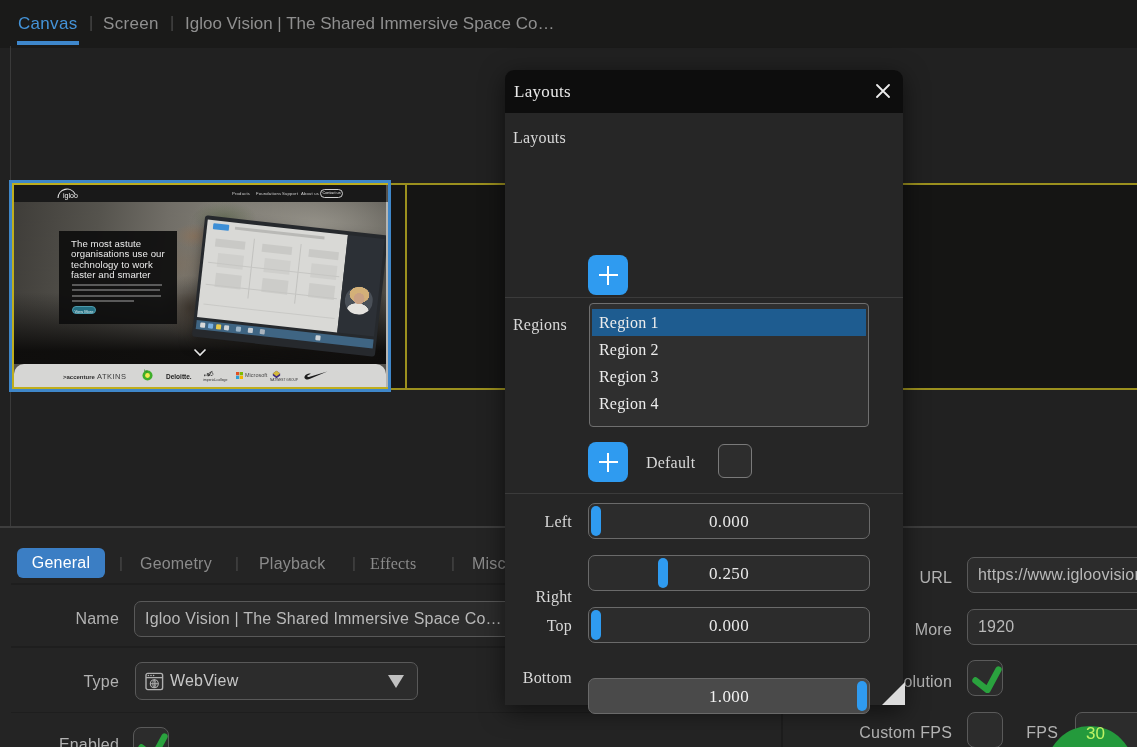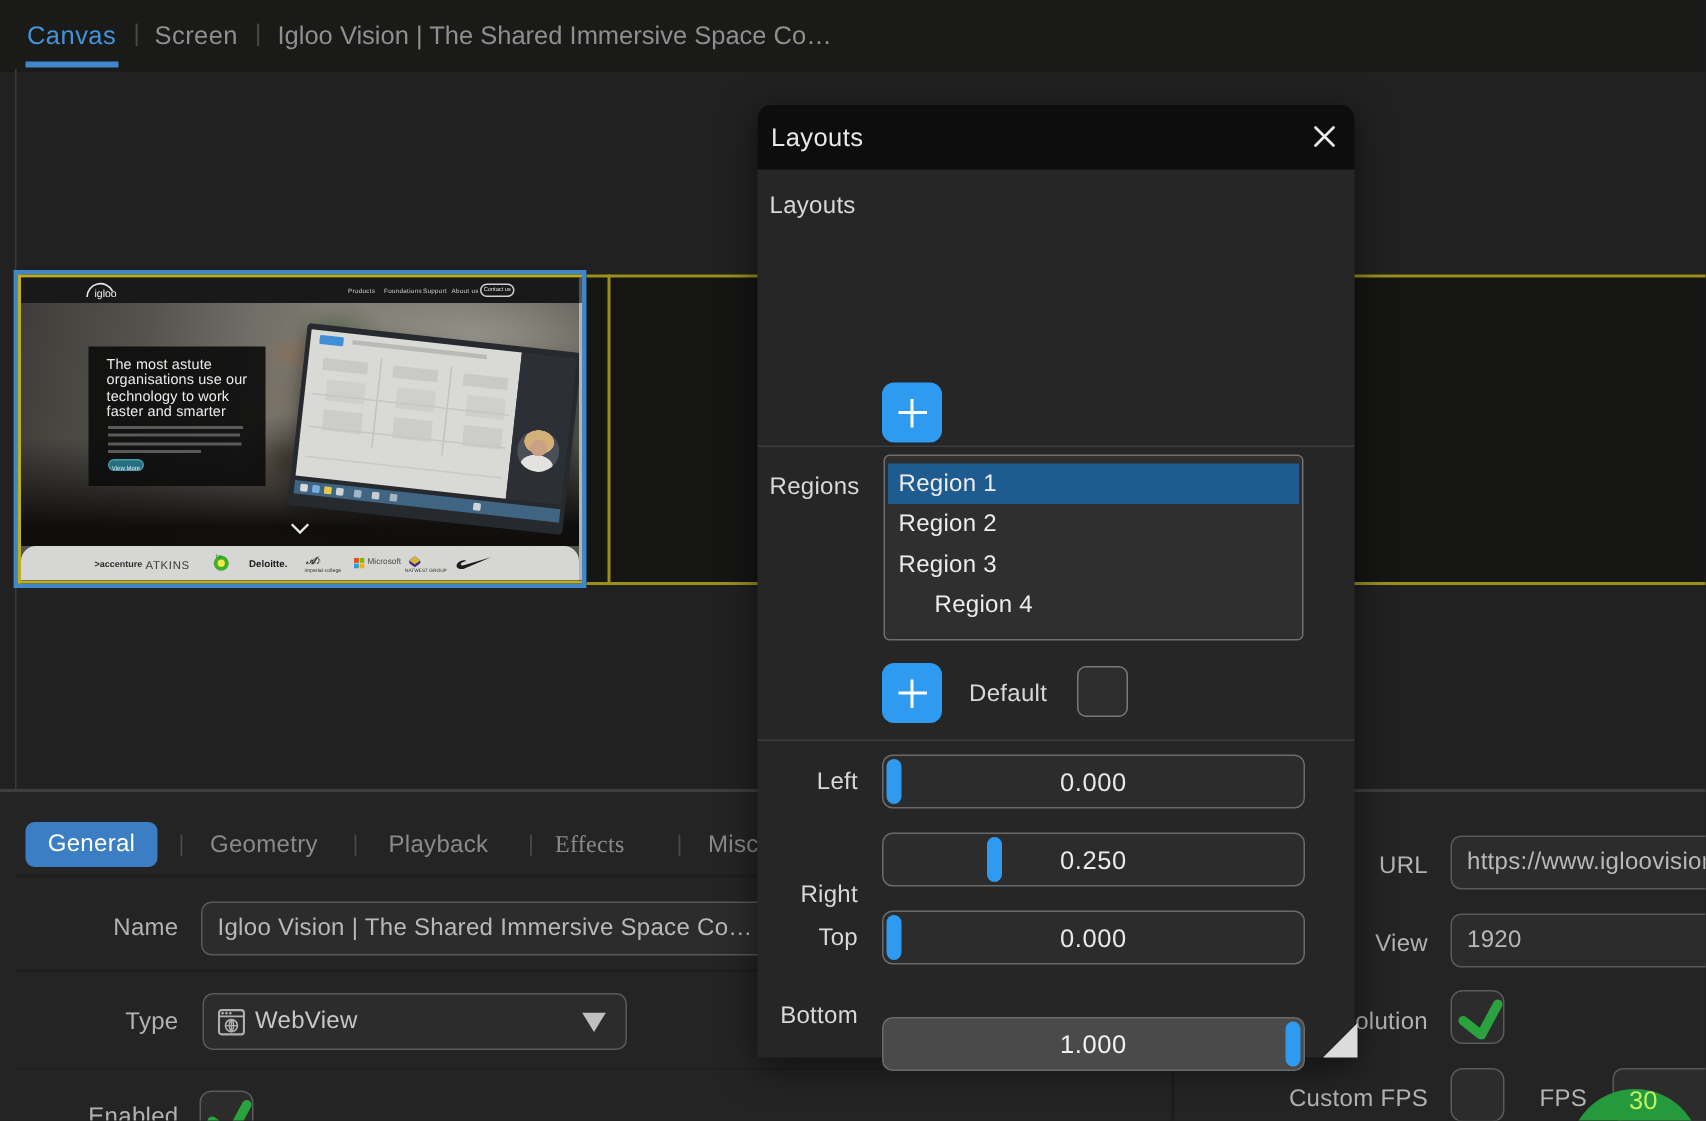--- a/index.html
+++ b/index.html
@@ -46,21 +46,21 @@
 .tbi { position:absolute; top:2px; width:4.5px; height:4.5px; border-radius:1px; }
 #shead { left:0; top:0; width:372px; height:17px; background:#191919; }
 .nav { position:absolute; top:6px; font-size:4.2px; color:#d0d0d0; letter-spacing:.2px; }
 #scard { left:45px; top:46px; width:118px; height:93px; background:rgba(13,13,13,.92); }
 #shl { position:absolute; left:12px; top:8px; font-size:9.6px; line-height:10.3px; color:#ececec; letter-spacing:.1px; }
 .pline { position:absolute; left:13px; height:2px; background:#8a8a8a; opacity:.6; }
 #slogos { left:0; top:179px; width:372px; height:40px; background:#d6d6d4;border-radius:10px; }
 .lg { position:absolute; }
 
 
-#dialog { left:505px; top:70px; width:398px; height:635px; background:#262626; z-index:30; box-shadow:0 6px 24px rgba(0,0,0,.55); border-radius:9px 9px 0 0; }
+#dialog { left:505px; top:70px; width:398px; height:635px; background:#262626; z-index:30; box-shadow:0 6px 24px rgba(0,0,0,.55); border-radius:9px 9px 0 0;font-family:Liberation Serif, serif; }
 #dlg-title { position:absolute; left:0; top:0; width:100%; height:43px; background:#0d0d0d; border-radius:9px 9px 0 0; }
 #dlg-title .t { position:absolute; left:9px; top:12px; font-size:17px; color:#e8e8e8; letter-spacing:.3px; }
 .dlabel { position:absolute; font-size:16px; color:#d8d8d8; letter-spacing:.2px; }
 .listbox { position:absolute; left:84px; width:280px; background:#2f2f2f; border:1px solid #6f6f6f; border-radius:4px; }
 .litem { position:absolute; left:2px; width:274px; font-size:16px; color:#ececec; letter-spacing:.2px; padding-left:7px; }
 .lsel { background:#1e5c90; }
 .plusbtn { position:absolute; left:83px; width:40px; height:40px; background:#2f9bf0; border-radius:8px; }
 .plusbtn:before { content:""; position:absolute; left:10.5px; top:19px; width:19px; height:2px; background:#fff; }
 .plusbtn:after { content:""; position:absolute; left:19px; top:10.5px; width:2px; height:19px; background:#fff; }
 .dsep { position:absolute; left:0; width:100%; height:1px; background:#3b3b3b; }
@@ -220,21 +220,21 @@
   </div>
   <div class="plabel" style="left:29px; top:736px; width:90px;">Enabled</div>
   <div class="pcheck" style="left:133px; top:727px;">
     <svg style="position:absolute;left:3px;top:5px;" width="31" height="27" viewBox="0 0 31 27">
         <path d="M4.5 14.5 L16.5 24 L27.5 3.5" fill="none" stroke="#2aa23e" stroke-width="6.4" stroke-linecap="round" stroke-linejoin="round"></path>
       </svg>
   </div>
 
   <div class="plabel" style="left:862px; top:569px; width:90px;">URL</div>
   <div class="pinput" style="left:967px; top:557px; width:240px;">https://www.igloovision</div>
-  <div class="plabel" style="left:862px; top:621px; width:90px;">View</div>
+  <div class="plabel" style="left:862px; top:621px; width:90px;">More</div>
   <div class="pinput" style="left:967px; top:609px; width:240px;">1920</div>
   <div class="plabel" style="left:862px; top:673px; width:90px;">Resolution</div>
   <div class="pcheck" style="left:967px; top:660px;">
     <svg style="position:absolute;left:3px;top:5px;" width="31" height="27" viewBox="0 0 31 27">
         <path d="M4.5 14.5 L16.5 24 L27.5 3.5" fill="none" stroke="#2aa23e" stroke-width="6.4" stroke-linecap="round" stroke-linejoin="round"></path>
       </svg>
   </div>
   <div class="plabel" style="left:832px; top:724px; width:120px; white-space:nowrap;">Custom FPS</div>
   <div class="pcheck" style="left:967px; top:712px;"></div>
   <div class="plabel" style="left:1000px; top:724px; width:58px;">FPS</div>
@@ -250,21 +250,21 @@
         </svg>
     </div>
     <div class="dlabel" style="left:8px; top:59px;">Layouts</div>
     <div class="plusbtn" style="top:185px;"></div>
     <div class="dsep" style="top:227px;"></div>
     <div class="dlabel" style="left:8px; top:246px;">Regions</div>
     <div class="listbox" style="top:233px; height:124px;">
       <div class="litem lsel" style="top:5px; height:27px; line-height:27px;">Region 1</div>
       <div class="litem" style="top:32px; height:27px; line-height:27px;">Region 2</div>
       <div class="litem" style="top:59px; height:27px; line-height:27px;">Region 3</div>
-      <div class="litem" style="top:86px; height:27px; line-height:27px;margin-left:24px;">Region 4</div>
+      <div class="litem" style="top:86px; height:27px; line-height:27px;">Region 4</div>
     </div>
     <div class="plusbtn" style="top:372px;"></div>
     <div class="dlabel" style="left:141px; top:384px;">Default</div>
     <div style="position:absolute; left:213px; top:374px; width:34px; height:34px; background:#2d2d2d; border:1px solid #7a7a7a; border-radius:6px;"></div>
     <div class="dsep" style="top:423px;"></div>
 
     <div class="slbl" style="top:443px;">Left</div>
     <div class="strack" style="top:433px;">
         <div class="shandle" style="left:2px;"></div>
         <div class="val">0.000</div>

